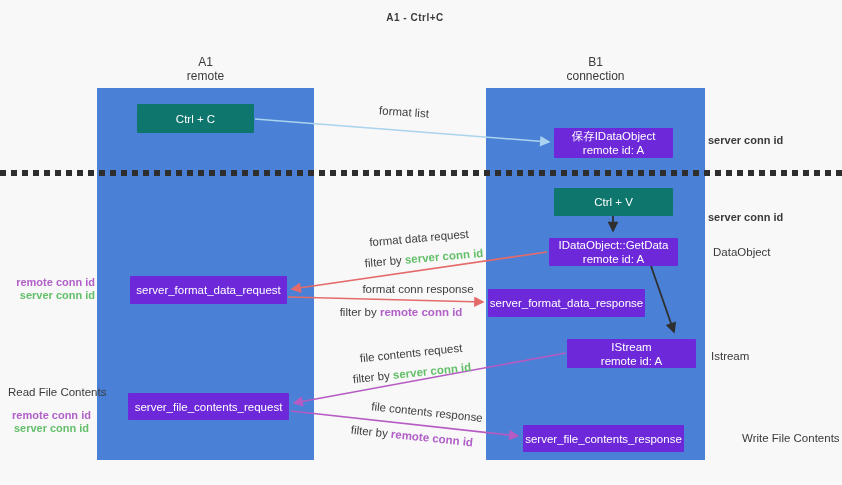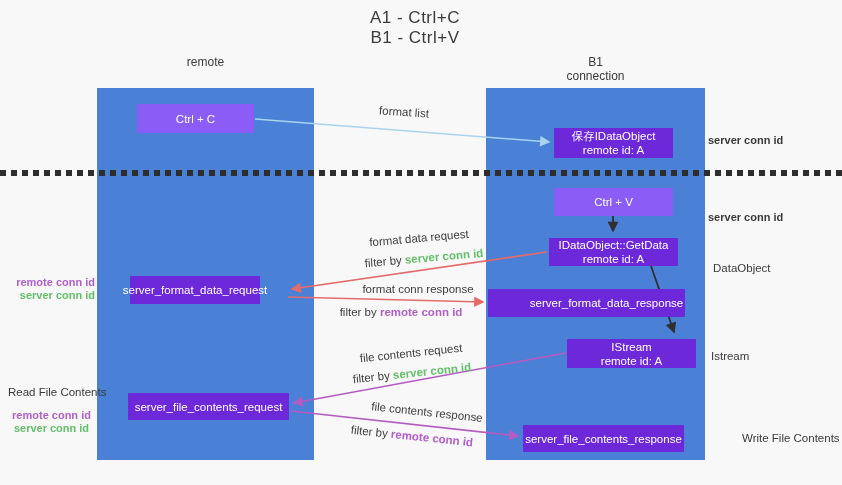--- a/index.html
+++ b/index.html
@@ -1,55 +1,55 @@
 <!DOCTYPE html>
 <html><head>
 <meta charset="utf-8">
 <style>
   html,body{margin:0;padding:0;background:#f8f8f8;}
   .canvas{
     position:relative;width:842px;height:485px;background:#f8f8f8;
     font-family:"Liberation Sans",sans-serif;color:#3b3b3b;overflow:hidden;
   }
   .title{position:absolute;left:0;top:8px;width:830px;text-align:center;
-    font-size:17px;line-height:20px;color:#3b3b3b;letter-spacing:.5px;}
+    font-size:10px;line-height:20px;color:#3b3b3b;letter-spacing:.5px;font-weight:bold;}
   .lane-header{position:absolute;top:55px;text-align:center;font-size:12px;line-height:14px;color:#3a3a3a;}
   .lane-header.left{left:97px;width:217px;}
   .lane-header.right{left:486px;width:219px;}
   .lane{position:absolute;top:88px;height:372px;background:#4a80d5;}
   .lane.left{left:97px;width:217px;}
   .lane.right{left:486px;width:219px;}
   .dotted-line{position:absolute;left:0;top:170px;width:842px;height:6px;
     background:repeating-linear-gradient(90deg,#2e2e2e 0 6px,transparent 6px 11px);z-index:3;}
   .arrows{position:absolute;left:0;top:0;z-index:2;}
   .box{position:absolute;z-index:4;display:flex;flex-direction:column;align-items:center;justify-content:center;
     color:#fff;font-size:11.5px;line-height:14px;text-align:center;border-radius:1px;}
-  .box.green{background:#8b5cf6;justify-content:center;}
+  .box.green{background:#0f766e;justify-content:center;}
   .box.orange{background:#6d28d9;}
   .lbl{position:absolute;z-index:4;white-space:nowrap;font-size:11.5px;color:#3e3e3e;}
   .lbl.centered{transform:translateX(-50%);}
   .green-b{color:#64bf6a;font-weight:bold;}
   .purple-b{color:#b160c8;font-weight:bold;}
   .side{position:absolute;z-index:4;font-size:11.5px;color:#3a3a3a;white-space:nowrap;}
   .side.small{font-size:11px;}
   .cluster{position:absolute;z-index:4;font-size:11px;line-height:13px;font-weight:bold;}
   .cluster.right-align{text-align:right;}
   .cluster.center-align{text-align:center;}
 </style>
 </head>
 <body>
 
 <div class="canvas">
 
   <div class="title">
     <div>A1 - Ctrl+C</div>
-    <div>B1 - Ctrl+V</div>
   </div>
 
   <div class="lane-header left">
+    <div>A1</div>
     <div>remote</div>
   </div>
   <div class="lane-header right">
     <div>B1</div>
     <div>connection</div>
   </div>
 
   <div class="lane left"></div>
   <div class="lane right"></div>
 
@@ -90,25 +90,25 @@
 
   <div class="box green" style="left:554px;top:180px;width:119px;height:28px;margin-top:8px;">
     <div>Ctrl + V</div>
   </div>
 
   <div class="box orange" style="left:549px;top:238px;width:129px;height:28px;">
     <div>IDataObject::GetData</div>
     <div>remote id: A</div>
   </div>
 
-  <div class="box orange" style="left:130px;top:276px;width:130px;height:28px;">
+  <div class="box orange" style="left:130px;top:276px;width:157px;height:28px;">
     <div>server_format_data_request</div>
   </div>
 
-  <div class="box orange" style="left:488px;top:289px;width:157px;height:28px;padding-left:40px;">
+  <div class="box orange" style="left:488px;top:289px;width:157px;height:28px;">
     <div>server_format_data_response</div>
   </div>
 
   <div class="box orange" style="left:567px;top:339px;width:129px;height:29px;">
     <div>IStream</div>
     <div>remote id: A</div>
   </div>
 
   <div class="box orange" style="left:128px;top:393px;width:161px;height:27px;">
     <div>server_file_contents_request</div>
@@ -150,17 +150,17 @@
   </div>
 
   <div class="side" style="left:8px;top:386px;">Read File Contents</div>
   <div class="cluster center-align" style="left:0;top:409px;width:103px;">
     <div class="purple-b">remote conn id</div>
     <div class="green-b">server conn id</div>
   </div>
 
   <div class="side small green-b" style="left:708px;top:134px;">server conn id</div>
   <div class="side small green-b" style="left:708px;top:211px;">server conn id</div>
-  <div class="side" style="left:713px;top:246px;margin-top:16px;">DataObject</div>
+  <div class="side" style="left:713px;top:246px;">DataObject</div>
   <div class="side" style="left:711px;top:350px;">Istream</div>
   <div class="side" style="left:712px;top:432px;margin-left:30px;">Write File Contents</div>
 
 </div>
 
 </body></html>

